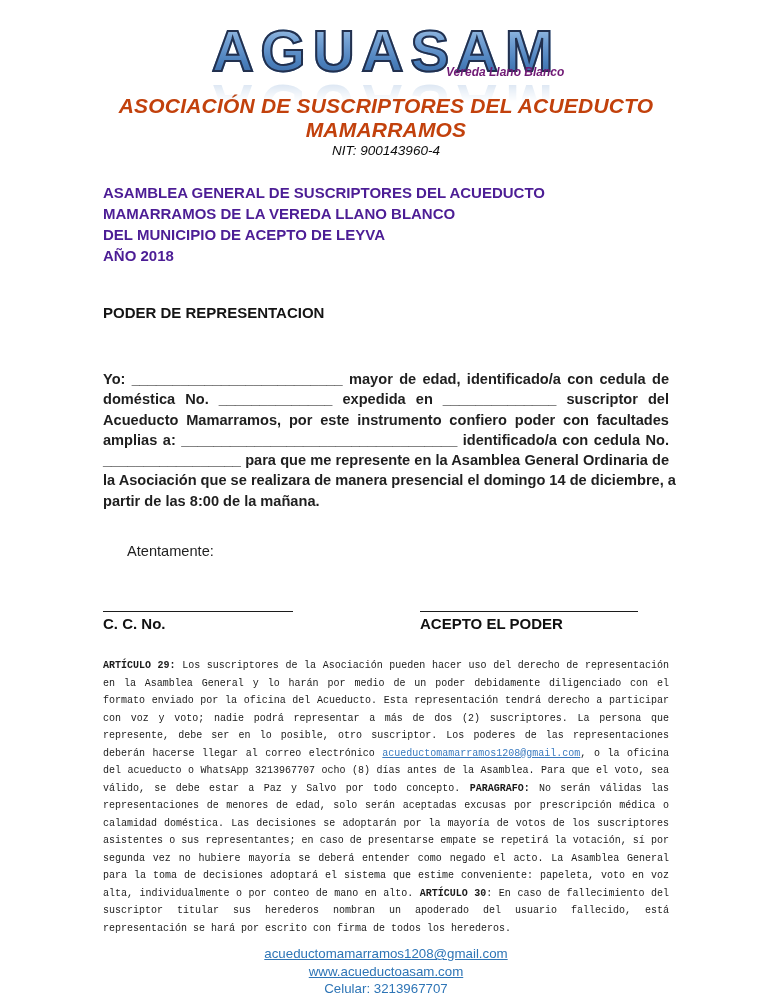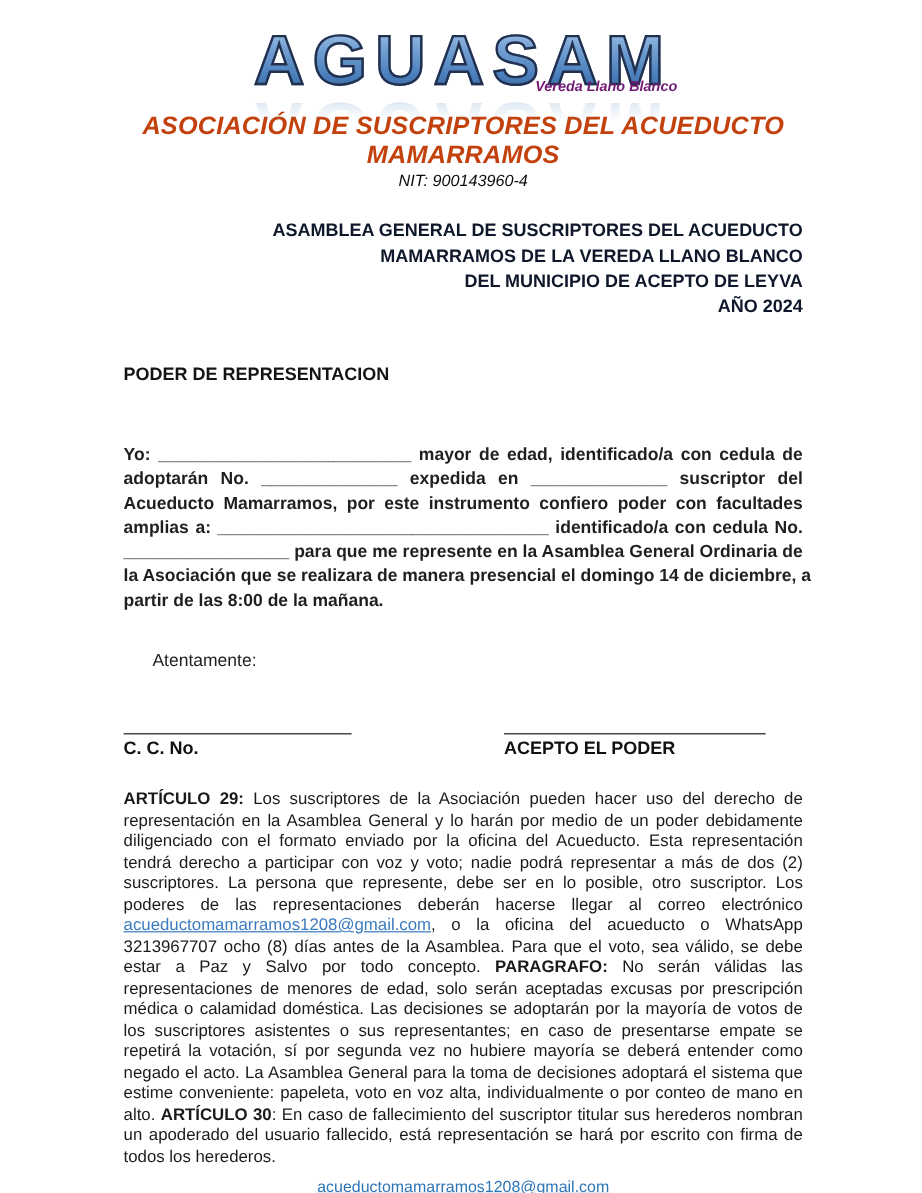--- a/index.html
+++ b/index.html
@@ -49,21 +49,21 @@
     margin-top: 14px;
     font-weight: bold; font-style: italic;
     font-size: 21px; color: #c2410c; letter-spacing: 0.2px;
   }
   .nit-line {
     font-weight: normal; font-style: italic;
     font-size: 13.5px; color: #0d0d0d; margin-top: 1px;
   }
 
   
-  .heading { text-align: right; font-weight: bold; font-size: 15px; line-height: 21px; color: #0f172a; }
+  .heading { text-align: left; font-weight: bold; font-size: 15px; line-height: 21px; color: #4c1d95; }
   .subtitle { font-weight: bold; font-size: 15px; color: #141414; margin-top: 38px; }
 
   
   .body-par { margin-top: 48px; font-size: 14.6px; color: #1f1f1f; font-weight: bold; }
   .body-line {
     text-align: justify; text-align-last: justify;
     line-height: 20.3px; white-space: pre;
   }
   .body-line.last { text-align-last: left; }
 
@@ -71,22 +71,22 @@
   .salutation { margin-top: 32px; font-size: 14.6px; margin-left: 24px; }
   .sig-row { margin-top: 52px; display: flex; align-items: flex-end; }
   .sig-col-left  { width: 190px; }
   .sig-col-right { width: 218px; margin-left: 127px; }
   .sig-line { border-top: 1.5px solid #1c1c1c; height: 0; }
   .sig-label { font-weight: bold; font-size: 15px; margin-top: 3px; color: #111; }
 
   
   .article {
     margin-top: 25px;
-    font-size: 14px; line-height: 17.5px;
-    text-align: justify; color: #1a1a1a;
+    font-size: 10px; line-height: 17.5px;
+    text-align: justify; color: #1a1a1a; font-family: Liberation Mono, monospace;
   }
   .article b { font-weight: bold; }
   .article .inline-link { color: #3b7bbf; text-decoration: underline; cursor: pointer; }
 
   
   .footer { text-align: center; margin-top: 8px; font-size: 13.3px; line-height: 17.5px; }
   .footer .f-link { color: #2e75b6; text-decoration: underline; cursor: pointer; display: inline-block; }
   .footer .f-plain { color: #2e75b6; text-decoration: none; display: inline-block; }
 </style>
 </head>
@@ -101,27 +101,27 @@
       <span class="logo-script">Vereda Llano Blanco</span>
     </div>
     <div class="assoc-line">ASOCIACIÓN DE SUSCRIPTORES DEL ACUEDUCTO MAMARRAMOS</div>
     <div class="nit-line">NIT: 900143960-4</div>
   </div>
 
   <div class="heading">
       <div>ASAMBLEA GENERAL DE SUSCRIPTORES DEL ACUEDUCTO</div>
       <div>MAMARRAMOS DE LA VEREDA LLANO BLANCO</div>
       <div>DEL MUNICIPIO DE ACEPTO DE LEYVA</div>
-      <div>AÑO 2024</div>
+      <div>AÑO 2018</div>
     </div>
   <div class="subtitle">PODER DE REPRESENTACION</div>
 
   <div class="body-par">
       <div class="body-line">Yo: __________________________ mayor de edad, identificado/a con cedula de</div>
-      <div class="body-line">adoptarán No. ______________ expedida en ______________ suscriptor del</div>
+      <div class="body-line">doméstica No. ______________ expedida en ______________ suscriptor del</div>
       <div class="body-line">Acueducto Mamarramos, por este instrumento confiero poder con facultades</div>
       <div class="body-line">amplias a: __________________________________ identificado/a con cedula No.</div>
       <div class="body-line">_________________ para que me represente en la Asamblea General Ordinaria de</div>
       <div class="body-line">la Asociación que se realizara de manera presencial el domingo 14 de diciembre, a</div>
       <div class="body-line last">partir de las 8:00 de la mañana.</div>
     </div>
 
   <div class="salutation">Atentamente:</div>
 
   <div class="sig-row">

